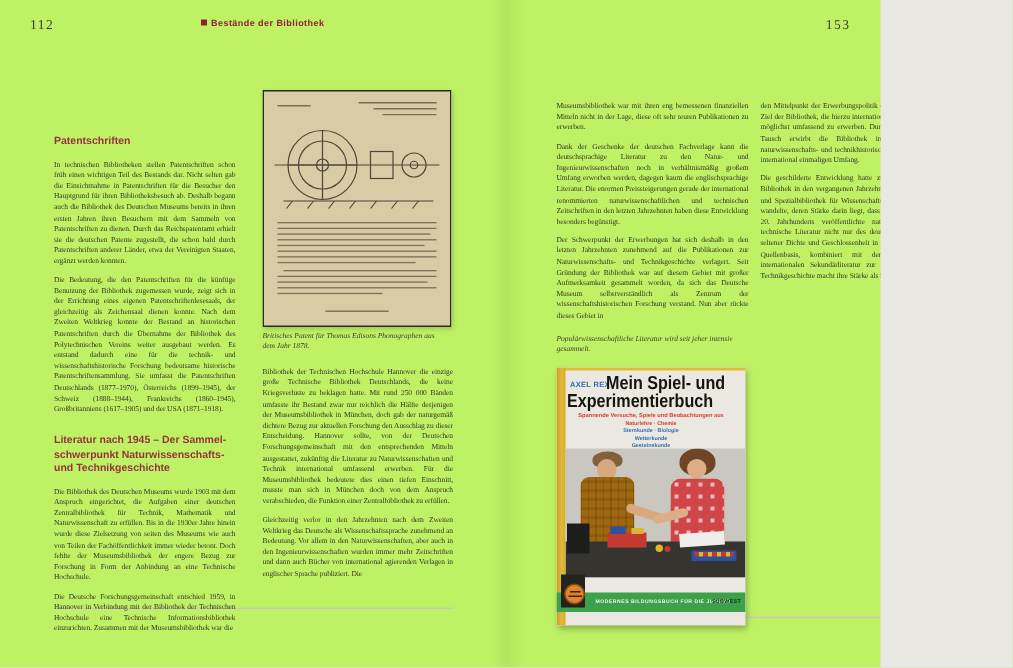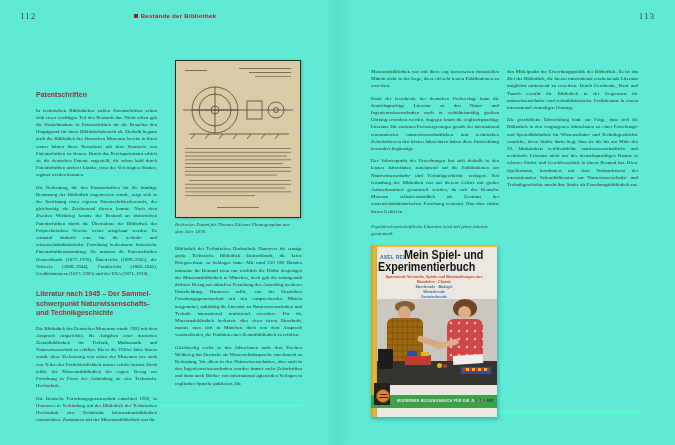--- a/index.html
+++ b/index.html
@@ -1,16 +1,16 @@
 <!DOCTYPE html>
 <html lang="de"><head>
 <meta charset="utf-8">
 <style>
   html,body{margin:0;padding:0;background:#e9e7e1;}
-  #spread{position:relative;width:675px;height:445px;background:#5eead4;overflow:hidden;
+  #spread{position:relative;width:587px;height:445px;background:#bef264;overflow:hidden;
           font-family:"Liberation Serif", serif;color:#35312c;}
   .gutter{position:absolute;left:327px;top:0;width:22px;height:445px;pointer-events:none;
           background:linear-gradient(90deg, rgba(0,0,0,0) 0%, rgba(0,0,0,0.05) 50%, rgba(0,0,0,0) 100%);}
   .pagenum{position:absolute;top:11px;font-size:9px;letter-spacing:1px;color:#413c36;}
   .pagenum.left{left:20px;}
   .pagenum.right{right:20px;text-align:right;}
   .running-head{position:absolute;left:105px;top:13px;width:140px;text-align:center;
           font-family:"Liberation Sans", sans-serif;font-weight:bold;font-size:6px;color:#8d2134;
           letter-spacing:0.3px;white-space:nowrap;}
   .running-head .marker{display:inline-block;width:4px;height:4px;background:#8d2134;margin-right:3px;vertical-align:middle;}
@@ -88,21 +88,21 @@
 </style>
 </head>
 <body>
 
 <div id="spread">
 
   <div class="pagenum left">112</div>
   <div class="running-head">
     <span class="marker"></span><span>Bestände der Bibliothek</span>
   </div>
-  <div class="pagenum right">113</div>
+  <div class="pagenum right">153</div>
 
   <div class="gutter"></div>
   <div class="edge edge-left"></div>
   <div class="edge edge-right"></div>
 
   <div class="col" id="col1">
     <h3>Patentschriften</h3>
     <p>In technischen Bibliotheken stellen Patentschriften schon früh einen wichtigen Teil des Bestands dar. Nicht selten gab die Einsichtnahme in Patentschriften für die Besucher den Hauptgrund für ihren Bibliotheksbesuch ab. Deshalb begann auch die Bibliothek des Deutschen Museums bereits in ihren ersten Jahren ihren Besuchern mit dem Sammeln von Patentschriften zu dienen. Durch das Reichspatentamt erhielt sie die deutschen Patente zugestellt, die schon bald durch Patentschriften anderer Länder, etwa der Vereinigten Staaten, ergänzt werden konnten.</p>
     <p>Die Bedeutung, die den Patentschriften für die künftige Benutzung der Bibliothek zugemessen wurde, zeigt sich in der Errichtung eines eigenen Patentschriftenlesesaals, der gleichzeitig als Zeichensaal dienen konnte. Nach dem Zweiten Weltkrieg konnte der Bestand an historischen Patentschriften durch die Übernahme der Bibliothek des Polytechnischen Vereins weiter ausgebaut werden. Es entstand dadurch eine für die technik- und wissenschaftshistorische Forschung bedeutsame historische Patentschriftensammlung. Sie umfasst die Patentschriften Deutschlands (1877–1970), Österreichs (1899–1945), der Schweiz (1888–1944), Frankreichs (1860–1945), Großbritanniens (1617–1905) und der USA (1871–1918).</p>
     <h3 class="h2">Literatur nach 1945 – Der Sammel­schwerpunkt Naturwissenschafts- und Technikgeschichte</h3>

